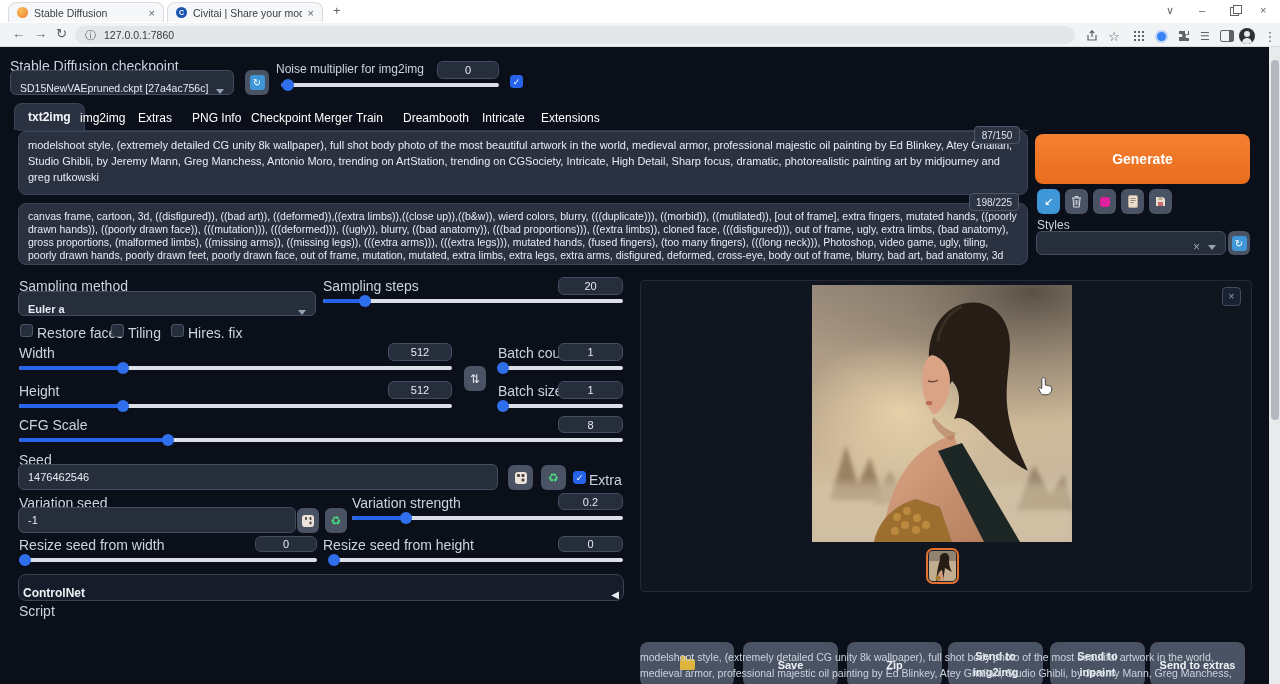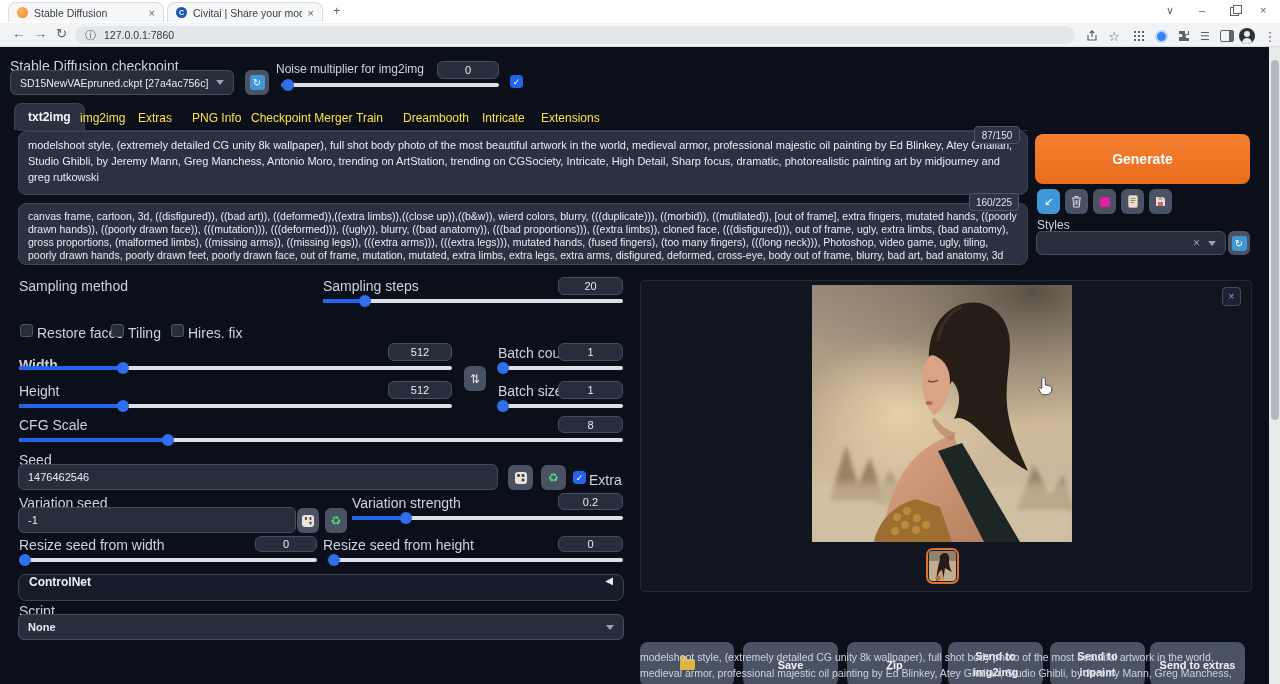--- a/index.html
+++ b/index.html
@@ -31,43 +31,43 @@
   .avatar::after{content:"";position:absolute;left:3px;top:10px;width:10px;height:6px;border-radius:5px 5px 0 0;background:#e8eaed;}
   .panel-ic{width:12px;height:10px;border:1px solid #5f6368;border-radius:2px;position:relative;}
   .panel-ic::before{content:"";position:absolute;right:0;top:0;width:4px;height:100%;background:#5f6368;}
 
   
   .page{position:absolute;left:0;top:47px;width:1269px;height:637px;background:#0b0f19;}
   .page .abs{position:absolute;}
   .lbl{position:absolute;font-size:14px;color:#ccd3df;white-space:nowrap;}
   .valbox{position:absolute;background:#262d3b;border:1px solid #444d60;border-radius:6px;color:#e6eaf2;font-size:11px;display:flex;align-items:center;justify-content:center;box-sizing:border-box;}
   .inputbox{position:absolute;background:#262d3b;border:1px solid #444d60;border-radius:6px;color:#e6eaf2;font-size:11px;display:flex;align-items:center;padding:0 9px;box-sizing:border-box;}
-  .dropdown{justify-content:space-between;}
+  .dropdown{justify-content:space-between;align-items:flex-end;}
   .caret{width:0;height:0;border-left:4px solid transparent;border-right:4px solid transparent;border-top:5px solid #98a2b4;}
   .slider{position:absolute;height:12px;}
   .slider .track{position:absolute;left:0;right:0;top:4px;height:4px;background:#dcdfe5;border-radius:3px;}
   .slider .fill{position:absolute;left:0;top:4px;height:4px;background:#2563eb;border-radius:3px;}
   .slider .thumb{position:absolute;top:0;width:12px;height:12px;margin-left:-6px;border-radius:50%;background:#2f6feb;}
   .cb{position:absolute;width:13px;height:13px;border-radius:3px;background:#262d3b;border:1px solid #4a5568;box-sizing:border-box;}
   .cb.checked{background:#2563eb;border-color:#2563eb;color:#fff;font-size:9px;display:flex;align-items:center;justify-content:center;}
   .btn-sm{position:absolute;background:#4a5363;border-radius:6px;display:flex;align-items:center;justify-content:center;box-sizing:border-box;}
   .iconsq{width:15px;height:15px;border-radius:3px;background:#3f97d8;color:#fff;font-size:10px;display:flex;align-items:center;justify-content:center;}
   .dice{width:12px;height:12px;background:#ece4dc;border-radius:3px;position:relative;}
   .dice::before{content:"";position:absolute;left:2.5px;top:2.5px;width:2.5px;height:2.5px;border-radius:50%;background:#4b4138;box-shadow:4.5px 4.5px 0 #4b4138, 4.5px 0 0 #4b4138;}
   .recycle{color:#4ade80;font-size:12px;line-height:1;}
-  .tab{position:absolute;top:110px;font-size:12px;color:#fde047;white-space:nowrap;}
+  .tab{position:absolute;top:110px;font-size:12px;color:#ffffff;white-space:nowrap;}
   .tab.active{top:103px;color:#f4f6fa;font-weight:bold;background:#2a3140;border:1px solid #3a4354;border-bottom:none;border-radius:8px 8px 0 0;padding:6px 13px;}
   .promptbox{position:absolute;background:#2a3140;border:1px solid #3c4556;border-radius:8px;color:#e8ebf2;padding:6px 9px;box-sizing:border-box;overflow:hidden;line-height:1.45;}
   .counter{position:absolute;background:#2c3342;border:1px solid #4d5669;border-radius:4px;color:#dde2ea;font-size:10px;display:flex;align-items:center;justify-content:center;z-index:3;}
   .gen{position:absolute;background:linear-gradient(#f57f31,#e96d1d);border-radius:8px;color:#fff;font-size:14px;font-weight:bold;display:flex;align-items:center;justify-content:center;}
   .actbtn{position:absolute;top:595px;height:45px;background:#4a5363;border-radius:8px;color:#f0f3f7;font-size:11px;font-weight:bold;display:flex;align-items:center;justify-content:center;text-align:center;box-sizing:border-box;}
   .actbtn .wrap{max-width:70px;line-height:1.4;}
   .folder{width:15px;height:11px;background:#dfb63d;border-radius:2px;position:relative;}
   .folder::before{content:"";position:absolute;top:-3px;left:0;width:7px;height:3px;background:#dfb63d;border-radius:2px 2px 0 0;}
-  .accordion{position:absolute;background:#161c29;border:1px solid #3a4354;border-radius:8px;display:flex;align-items:flex-start;justify-content:space-between;padding:0 10px;box-sizing:border-box;color:#eef1f6;font-size:12px;font-weight:bold;}
+  .accordion{position:absolute;background:#161c29;border:1px solid #3a4354;border-radius:8px;display:flex;align-items:flex-end;justify-content:space-between;padding:0 4px;box-sizing:border-box;color:#eef1f6;font-size:12px;font-weight:bold;}
   .collapse{color:#e8ebf2;font-size:10px;}
   .resultpanel{position:absolute;background:#10151f;border:1px solid #222a38;border-radius:4px;}
   .closebox{position:absolute;width:17px;height:17px;border:1px solid #444d60;border-radius:4px;color:#9aa4b5;font-size:10px;display:flex;align-items:center;justify-content:center;background:#1a2130;}
   .thumbsel{position:absolute;border:2px solid #e4722e;border-radius:7px;padding:1px;background:#1a202c;}
   .infotext{position:absolute;font-size:10.5px;line-height:1.55;color:#ccd3df;overflow:hidden;}
   .scrollbar{position:absolute;left:1269px;top:47px;width:11px;height:637px;background:#e8eaec;}
   .scrollbar .sb-thumb{position:absolute;left:1.5px;top:13px;width:8px;height:360px;background:#b4b9c0;border-radius:4px;}
   .dots3x3{width:10px;height:10px;position:relative;}
   .dots3x3::before{content:"";position:absolute;left:0;top:0;width:2px;height:2px;background:#5f6368;box-shadow:4px 0 0 #5f6368,8px 0 0 #5f6368,0 4px 0 #5f6368,4px 4px 0 #5f6368,8px 4px 0 #5f6368,0 8px 0 #5f6368,4px 8px 0 #5f6368,8px 8px 0 #5f6368;}
 </style>
@@ -157,21 +157,21 @@
     <div class="tab" style="left:192px;top:64px;">PNG Info</div>
     <div class="tab" style="left:251px;top:64px;">Checkpoint Merger</div>
     <div class="tab" style="left:356px;top:64px;">Train</div>
     <div class="tab" style="left:403px;top:64px;">Dreambooth</div>
     <div class="tab" style="left:482px;top:64px;">Intricate</div>
     <div class="tab" style="left:541px;top:64px;">Extensions</div>
     <div class="abs" style="left:18px;top:83px;width:1010px;height:1px;background:#323b4c;"></div>
 
     <div class="counter" style="left:974px;top:79px;width:44px;height:16px;">87/150</div>
     <div class="promptbox" style="left:18px;top:84px;width:1010px;height:64px;font-size:11px;">modelshoot style, (extremely detailed CG unity 8k wallpaper), full shot body photo of the most beautiful artwork in the world, medieval armor, professional majestic oil painting by Ed Blinkey, Atey Ghailan, Studio Ghibli, by Jeremy Mann, Greg Manchess, Antonio Moro, trending on ArtStation, trending on CGSociety, Intricate, High Detail, Sharp focus, dramatic, photorealistic painting art by midjourney and greg rutkowski</div>
-    <div class="counter" style="left:969px;top:146px;width:48px;height:16px;">160/225</div>
+    <div class="counter" style="left:969px;top:146px;width:48px;height:16px;">198/225</div>
     <div class="promptbox" style="left:18px;top:156px;width:1010px;height:62px;font-size:10.5px;line-height:1.25;">canvas frame, cartoon, 3d, ((disfigured)), ((bad art)), ((deformed)),((extra limbs)),((close up)),((b&amp;w)), wierd colors, blurry, (((duplicate))), ((morbid)), ((mutilated)), [out of frame], extra fingers, mutated hands, ((poorly drawn hands)), ((poorly drawn face)), (((mutation))), (((deformed))), ((ugly)), blurry, ((bad anatomy)), (((bad proportions))), ((extra limbs)), cloned face, (((disfigured))), out of frame, ugly, extra limbs, (bad anatomy), gross proportions, (malformed limbs), ((missing arms)), ((missing legs)), (((extra arms))), (((extra legs))), mutated hands, (fused fingers), (too many fingers), (((long neck))), Photoshop, video game, ugly, tiling, poorly drawn hands, poorly drawn feet, poorly drawn face, out of frame, mutation, mutated, extra limbs, extra legs, extra arms, disfigured, deformed, cross-eye, body out of frame, blurry, bad art, bad anatomy, 3d render</div>
 
     <div class="gen" style="left:1035px;top:87px;width:215px;height:50px;">Generate</div>
     <div class="btn-sm" style="left:1037px;top:142px;width:23px;height:25px;background:#3f97d8;">
       <span style="color:#fff;font-size:11px;">↙</span>
     </div>
     <div class="btn-sm" style="left:1065px;top:142px;width:23px;height:25px;">
       <svg width="11" height="13" viewBox="0 0 11 13">
           <path d="M1 3h9M4 3V1.5h3V3M2 3l.7 9h5.6L9 3" fill="none" stroke="#d8dde6" stroke-width="1"></path>
           <path d="M4 5v5M5.5 5v5M7 5v5" stroke="#d8dde6" stroke-width="0.7"></path>
@@ -199,36 +199,40 @@
       <span style="display:flex;align-items:center;gap:8px;">
         <span style="color:#98a2b4;font-size:12px;">×</span>
         <span class="caret"></span>
       </span>
     </div>
     <div class="btn-sm" style="left:1228px;top:184px;width:22px;height:24px;">
       <span class="iconsq">↻</span>
     </div>
 
     <span class="lbl" style="left:19px;top:231px;">Sampling method</span>
+    <div class="inputbox dropdown" style="left:18px;top:244px;width:298px;height:25px;">
+      <span style="font-weight:bold;">Euler a</span>
+      <span class="caret"></span>
+    </div>
     <span class="lbl" style="left:323px;top:231px;">Sampling steps</span>
     <div class="valbox" style="left:558px;top:230px;width:65px;height:18px;">20</div>
     <div class="slider" style="left:323px;top:248px;width:300px;">
       <div class="track"></div>
         <div class="fill" style="width:14%;"></div>
         <div class="thumb" style="left:14%;"></div>
     </div>
 
     <div class="cb" style="left:20px;top:277px;"></div>
     <span class="lbl" style="left:37px;top:278px;">Restore faces</span>
     <div class="cb" style="left:111px;top:277px;"></div>
     <span class="lbl" style="left:128px;top:278px;">Tiling</span>
     <div class="cb" style="left:171px;top:277px;"></div>
     <span class="lbl" style="left:188px;top:278px;">Hires. fix</span>
 
-    <span class="lbl" style="left:19px;top:310px;font-weight:bold;">Width</span>
+    <span class="lbl" style="left:19px;top:298px;">Width</span>
     <div class="valbox" style="left:388px;top:296px;width:64px;height:18px;">512</div>
     <div class="slider" style="left:19px;top:315px;width:433px;">
       <div class="track"></div>
         <div class="fill" style="width:24%;"></div>
         <div class="thumb" style="left:24%;"></div>
     </div>
     <span class="lbl" style="left:498px;top:298px;">Batch count</span>
     <div class="valbox" style="left:558px;top:296px;width:65px;height:18px;">1</div>
     <div class="slider" style="left:498px;top:315px;width:125px;">
       <div class="track"></div>
@@ -303,24 +307,20 @@
       <div class="track"></div>
         <div class="fill" style="width:1.5%;"></div>
         <div class="thumb" style="left:1.5%;"></div>
     </div>
 
     <div class="accordion" style="left:18px;top:527px;width:606px;height:27px;">
       <span>ControlNet</span>
       <span class="collapse">◀</span>
     </div>
     <span class="lbl" style="left:19px;top:556px;">Script</span>
-    <div class="inputbox dropdown" style="left:18px;top:567px;width:606px;height:26px;">
-      <span style="font-weight:bold;">None</span>
-      <span class="caret"></span>
-    </div>
 
     <div class="resultpanel" style="left:640px;top:233px;width:610px;height:310px;"></div>
     <div class="abs" style="left:812px;top:238px;width:260px;height:257px;">
       <svg width="260" height="257" viewBox="0 0 260 257">
         <defs>
           <linearGradient id="bgG" x1="0" y1="0" x2="0.25" y2="1">
             <stop offset="0" stop-color="#98897a"></stop>
               <stop offset="0.45" stop-color="#bda88c"></stop>
             <stop offset="0.7" stop-color="#cfbb9a"></stop>
               <stop offset="1" stop-color="#c7b79e"></stop>

